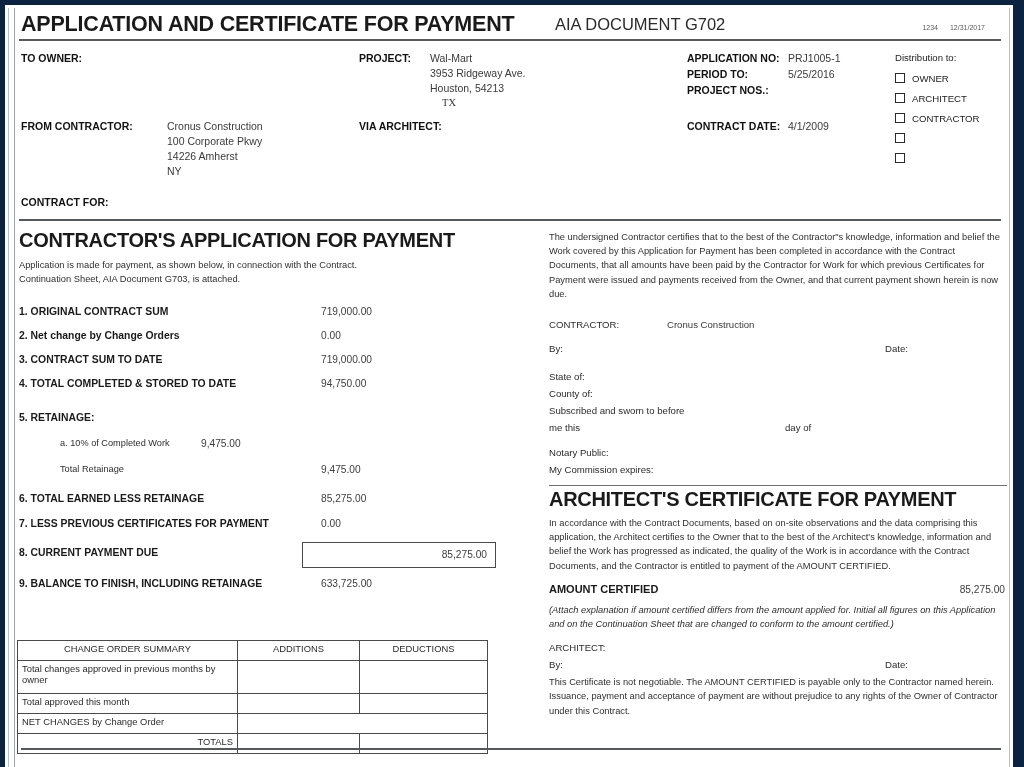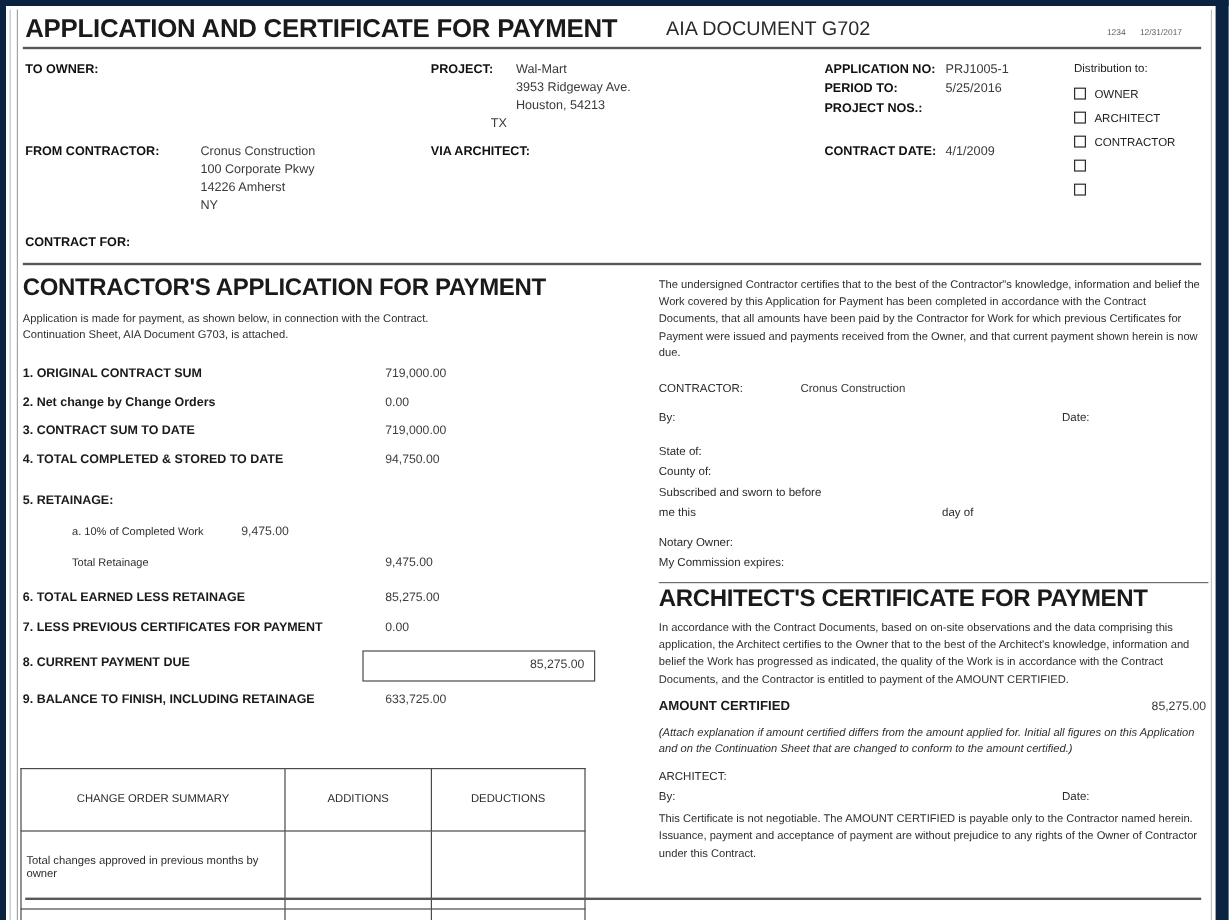--- a/index.html
+++ b/index.html
@@ -180,21 +180,21 @@
     top: 632px;
     width: 470px;
     border-collapse: collapse;
     table-layout: fixed;
   }
   .co-table td, .co-table th {
     border: 1px solid #4a4a4a;
     font-size: 9.4px;
     font-weight: normal;
     color: #2b2b2b;
-    padding: 18px 4px;
+    padding: 2px 4px;
     height: 15px;
     vertical-align: top;
     text-align: left;
   }
   .co-table th { text-align: center; }
   .co-table td.num { height: 15px; }
   .co-table td.totals-cell { text-align: right; }
   .co-table .r-tall td { height: 28px; }
 
   .bottom-rule {
@@ -274,21 +274,21 @@
     <div class="hl val" style="left:158px; top:106px;">14226 Amherst</div>
     <div class="hl val" style="left:158px; top:121px;">NY</div>
 
     <div class="hl lbl-bold" style="left:12px; top:152px;">CONTRACT FOR:</div>
     <div class="hl val" style="left:158px; top:152px;"></div>
 
     <div class="hl lbl-bold" style="left:350px; top:8px;">PROJECT:</div>
     <div class="hl val" style="left:421px; top:8px;">Wal-Mart</div>
     <div class="hl val" style="left:421px; top:23px;">3953 Ridgeway Ave.</div>
     <div class="hl val" style="left:421px; top:38px;">Houston, 54213</div>
-    <div class="hl val" style="left:400px; top:53px;">TX</div>
+    <div class="hl val" style="left:433px; top:53px;font-family:Liberation Serif, serif;">TX</div>
 
     <div class="hl lbl-bold" style="left:350px; top:76px;">VIA ARCHITECT:</div>
     <div class="hl val" style="left:470px; top:76px;"></div>
 
     <div class="hl lbl-bold" style="left:678px; top:8px;">APPLICATION NO:</div>
     <div class="hl val" style="left:779px; top:8px;">PRJ1005-1</div>
 
     <div class="hl lbl-bold" style="left:678px; top:24px;">PERIOD TO:</div>
     <div class="hl val" style="left:779px; top:24px;">5/25/2016</div>
 
@@ -433,21 +433,21 @@
     </div>
     <div class="rc-row">
       <span class="k">Subscribed and sworn to before</span>
     </div>
     <div class="rc-row" style="height:25px;">
       <span class="k">me this</span>
       <span class="dayof">day of</span>
     </div>
 
     <div class="rc-row">
-      <span class="k">Notary Owner:</span>
+      <span class="k">Notary Public:</span>
     </div>
     <div class="rc-row" style="height:18px;">
       <span class="k">My Commission expires:</span>
     </div>
 
     <div class="hr-med" style="margin:3px 0 2px 0;"></div>
 
     <div class="section-head" style="margin:2px 0 5px 0;">ARCHITECT'S CERTIFICATE FOR PAYMENT</div>
 
     <div class="para">In accordance with the Contract Documents, based on on-site observations and the data comprising this application, the Architect certifies to the Owner that to the best of the Architect's knowledge, information and belief the Work has progressed as indicated, the quality of the Work is in accordance with the Contract Documents, and the Contractor is entitled to payment of the AMOUNT CERTIFIED.</div>

